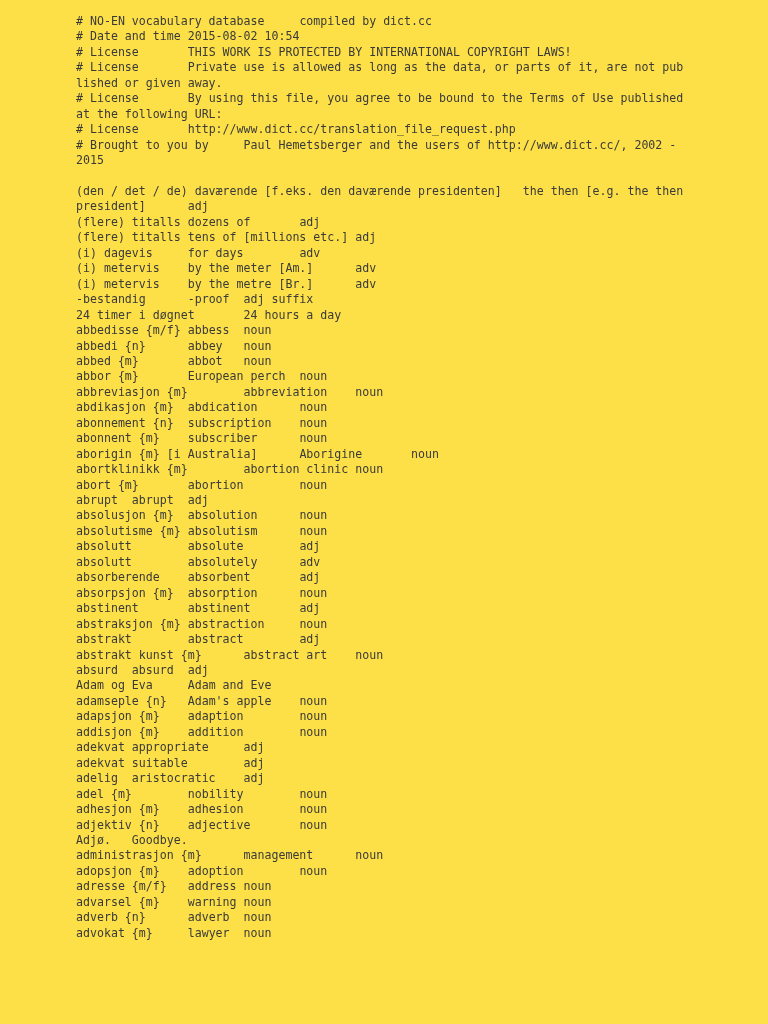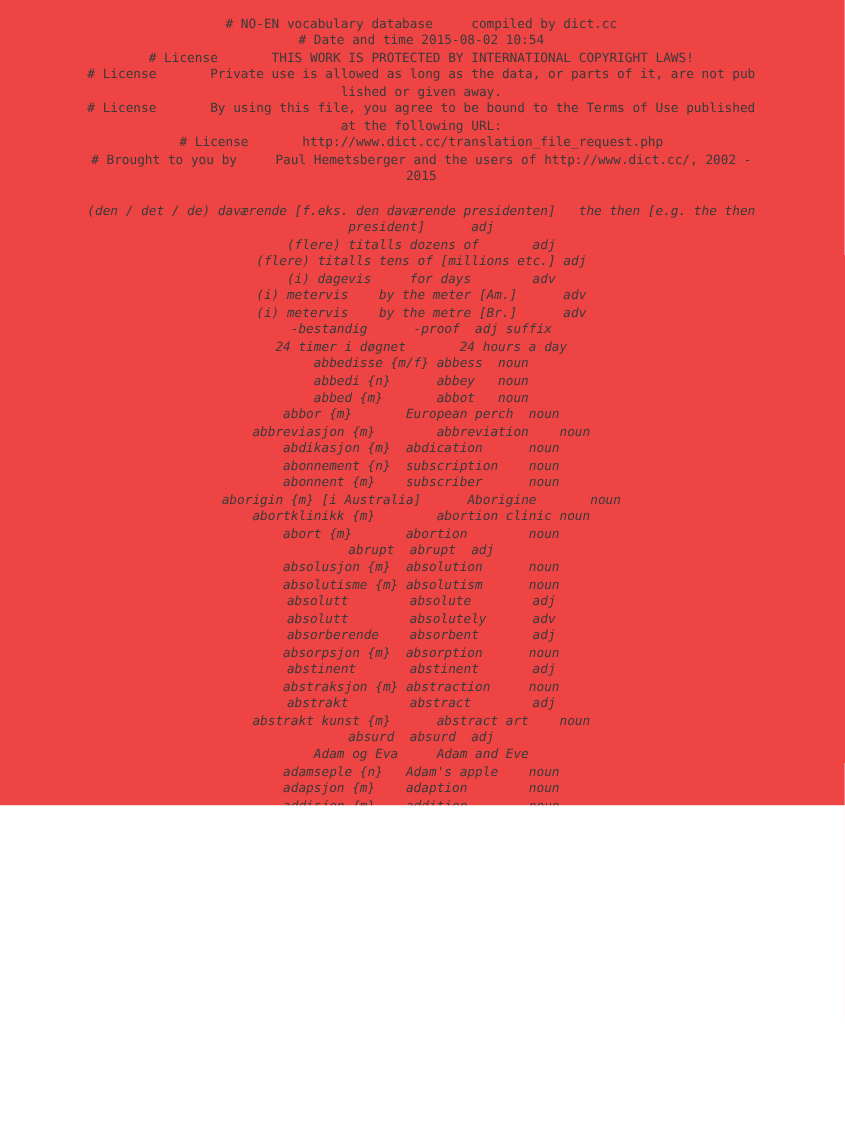--- a/index.html
+++ b/index.html
@@ -8,26 +8,25 @@
     background: #ffffff;
   }
   body {
     width: 768px;
     height: 1024px;
     font-family: "DejaVu Sans Mono", "Liberation Mono", monospace;
   }
   .page {
     position: relative;
     width: 768px;
-    height: 732px;
-    background: #ef4444;
+    height: 1024px;
+    background: #fde047;
     box-sizing: border-box;
     padding: 14px 78px 0 76px;
     overflow: hidden;
-    text-align: center;
   }
   .doc-text {
     font-family: "DejaVu Sans Mono", "Liberation Mono", monospace;
     font-size: 11.6px;
     line-height: 15.45px;
     color: #3a3a3a;
     white-space: pre-wrap;
     word-break: break-all;
     overflow-wrap: anywhere;
     tab-size: 8;
@@ -38,21 +37,20 @@
   }
   .header-block {
     display: block;
   }
   .spacer-line {
     display: block;
     height: 15.45px;
   }
   .entries-block {
     display: block;
-    font-style: italic;
   }
 </style>
 </head>
 <body>
 
 <div class="page">
 
   <pre class="doc-text"><span class="header-block"># NO-EN vocabulary database	compiled by dict.cc
 # Date and time 2015-08-02 10:54
 # License	THIS WORK IS PROTECTED BY INTERNATIONAL COPYRIGHT LAWS!

